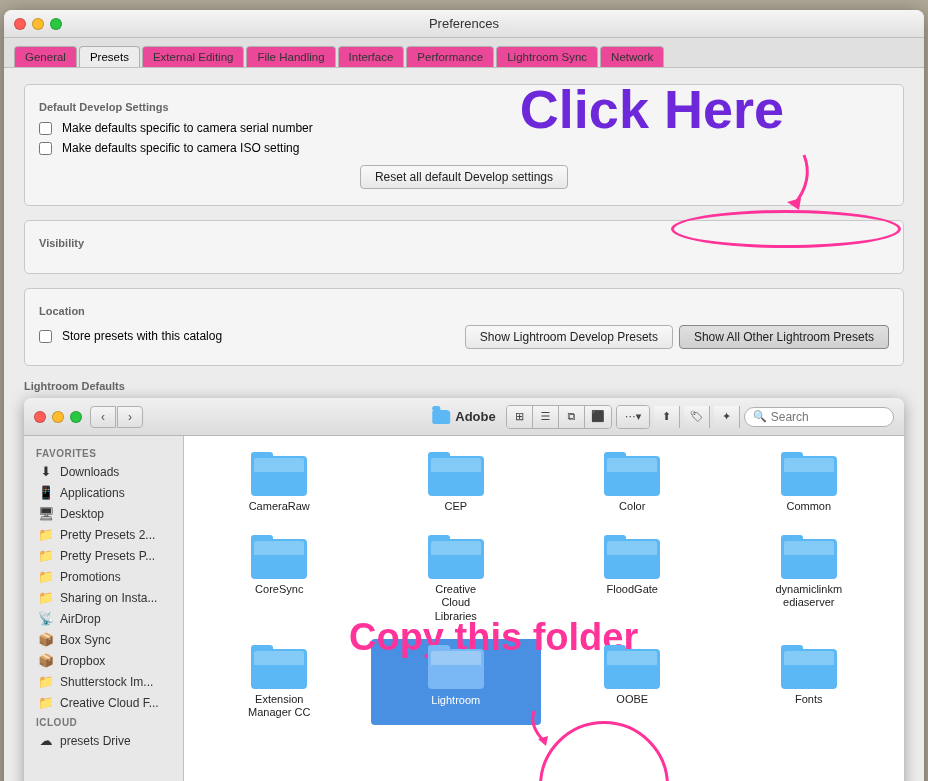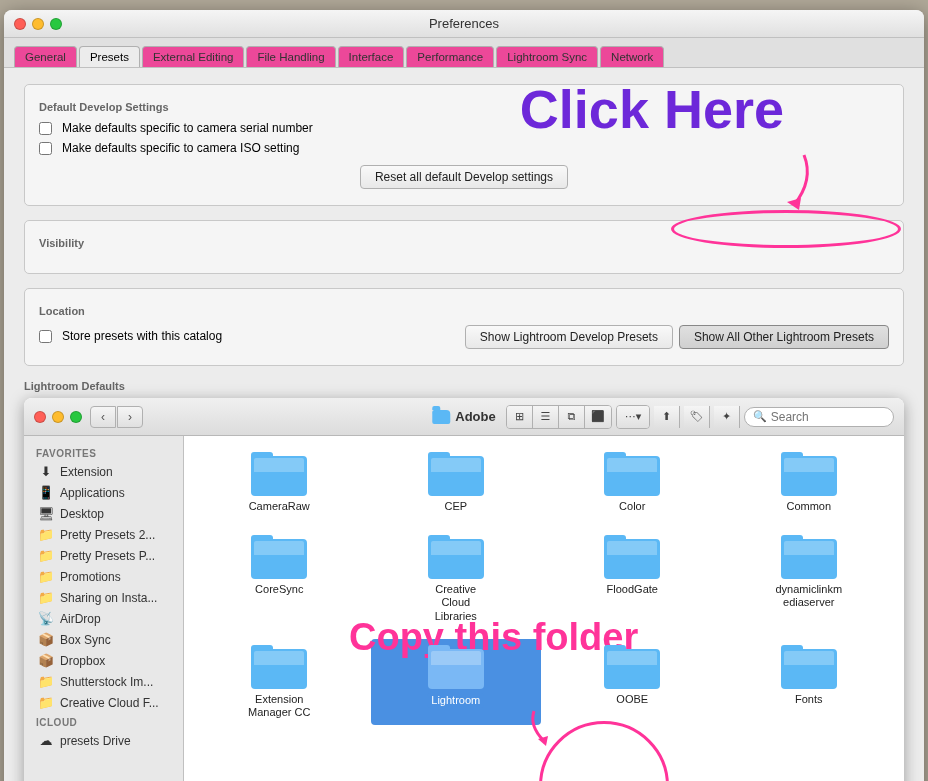--- a/index.html
+++ b/index.html
@@ -508,21 +508,21 @@
             </div>
           </div>
         </div>
 
         <div class="finder-body">
 
           <div class="sidebar">
             <div class="sidebar-section-label">Favorites</div>
             <div class="sidebar-item">
               <span class="sidebar-icon">⬇</span>
-              <span>Extension</span>
+              <span>Downloads</span>
             </div>
             <div class="sidebar-item">
               <span class="sidebar-icon">📱</span>
               <span>Applications</span>
             </div>
             <div class="sidebar-item">
               <span class="sidebar-icon">🖥</span>
               <span>Desktop</span>
             </div>
             <div class="sidebar-item">

